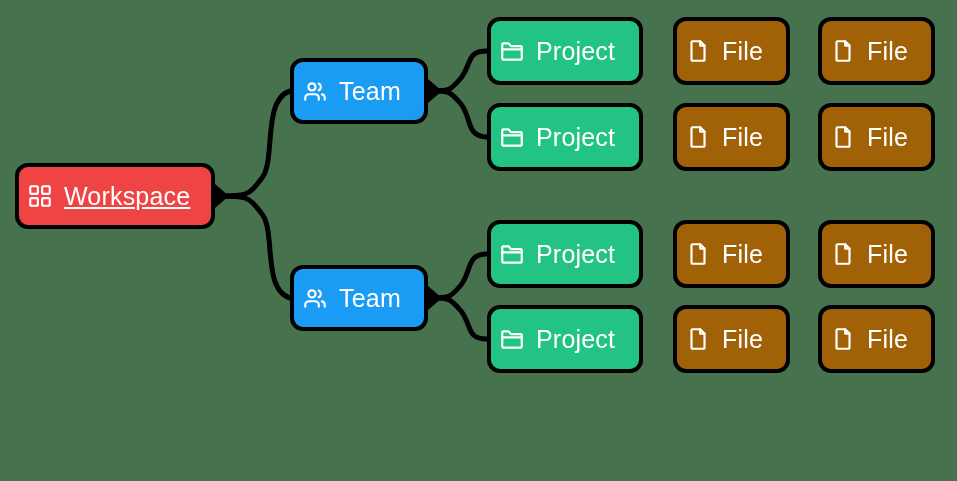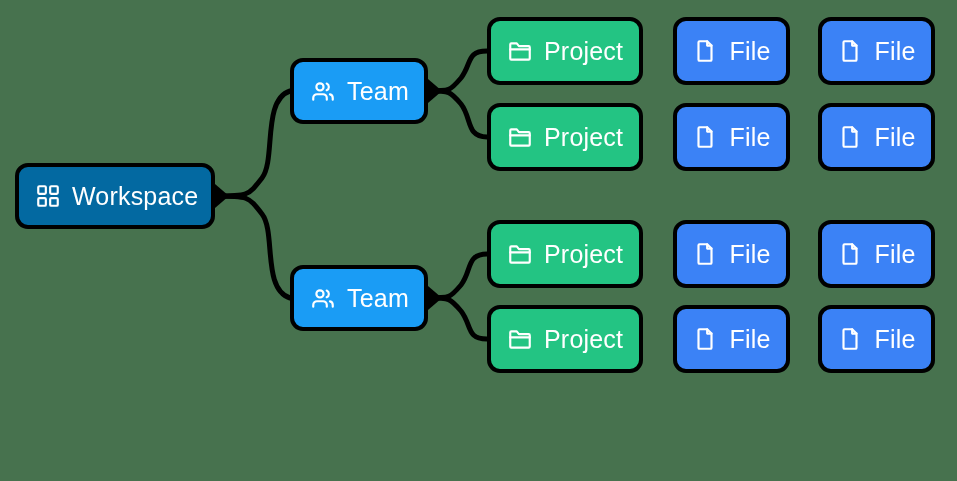--- a/index.html
+++ b/index.html
@@ -25,21 +25,21 @@
     pointer-events: none;
   }
   .node {
     position: absolute;
     box-sizing: border-box;
     display: flex;
     align-items: center;
     gap: 11px;
     border: 4px solid #000000;
     border-radius: 13px;
-    padding: 0 16px;
+    padding: 0 8px;
     color: #ffffff;
     z-index: 2;
   }
   .node-label {
     font-size: 25px;
     font-weight: 400;
     letter-spacing: 0.2px;
     line-height: 1;
     white-space: nowrap;
     color: #ffffff;
@@ -50,24 +50,24 @@
     justify-content: center;
     flex: 0 0 auto;
     width: 26px;
     height: 26px;
   }
   .node-icon svg {
     display: block;
     width: 26px;
     height: 26px;
   }
-  .n-workspace { background: #0369a1; }
+  .n-workspace { background: #ef4444; text-decoration: underline; }
   .n-team      { background: #1a9cf5; gap: 11px; }
   .n-project   { background: #23c483; }
-  .n-file      { background: #3b82f6; justify-content: center; }
+  .n-file      { background: #a16207; }
 </style>
 </head>
 <body>
 
 <div id="canvas">
 
   <svg id="edge-layer" viewBox="0 0 957 481">
 
     <path d="M 215 196 C 248 196, 248 196, 262 178 C 276 160, 262 100, 290 91" fill="none" stroke="#000000" stroke-width="5" stroke-linecap="round"></path>
 

